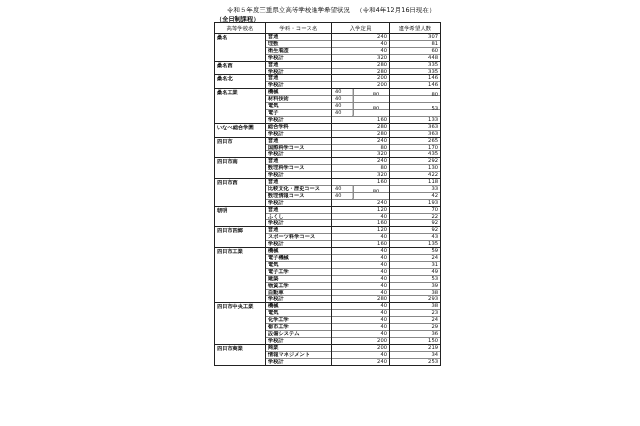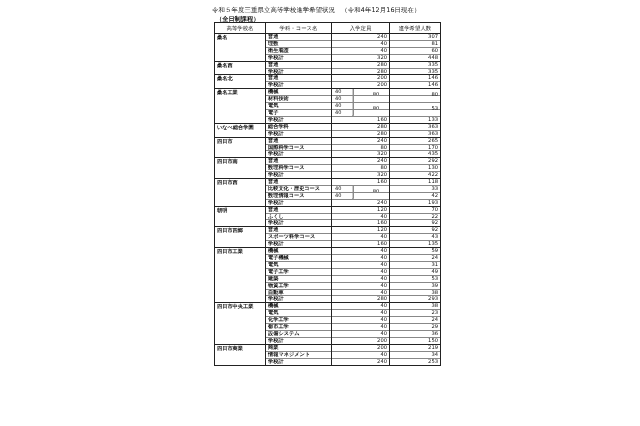--- a/index.html
+++ b/index.html
@@ -1,18 +1,18 @@
 <!DOCTYPE html>
 <html><head>
 <meta charset="utf-8">
 <style>
   html, body { margin: 0; padding: 0; background: #ffffff; }
   body { width: 640px; height: 426px; position: relative; overflow: hidden;
          font-family: "DejaVu Sans", sans-serif; color: #111; }
-  .title { position: absolute; left: 212px; top: 6px; font-size: 6.4px; white-space: nowrap; letter-spacing: 0.1px; }
+  .title { position: absolute; left: 227px; top: 6px; font-size: 6.4px; white-space: nowrap; letter-spacing: 0.1px; }
   .title .date { margin-left: 6px; }
   .subtitle { position: absolute; left: 216px; top: 15px; font-size: 6.2px; font-weight: bold; white-space: nowrap; }
   table.main { position: absolute; left: 214px; top: 22px; border-collapse: collapse;
                font-size: 5.2px; table-layout: fixed; width: 226px; border: 1px solid #222; }
   table.main col.c1 { width: 51px; }
   table.main col.c2 { width: 66px; }
   table.main col.c3 { width: 58px; }
   table.main col.c4 { width: 51px; }
   table.main th { height: 10px; font-weight: normal; font-size: 5.4px; border: 1px solid #222;
                   text-align: center; padding: 0; }

